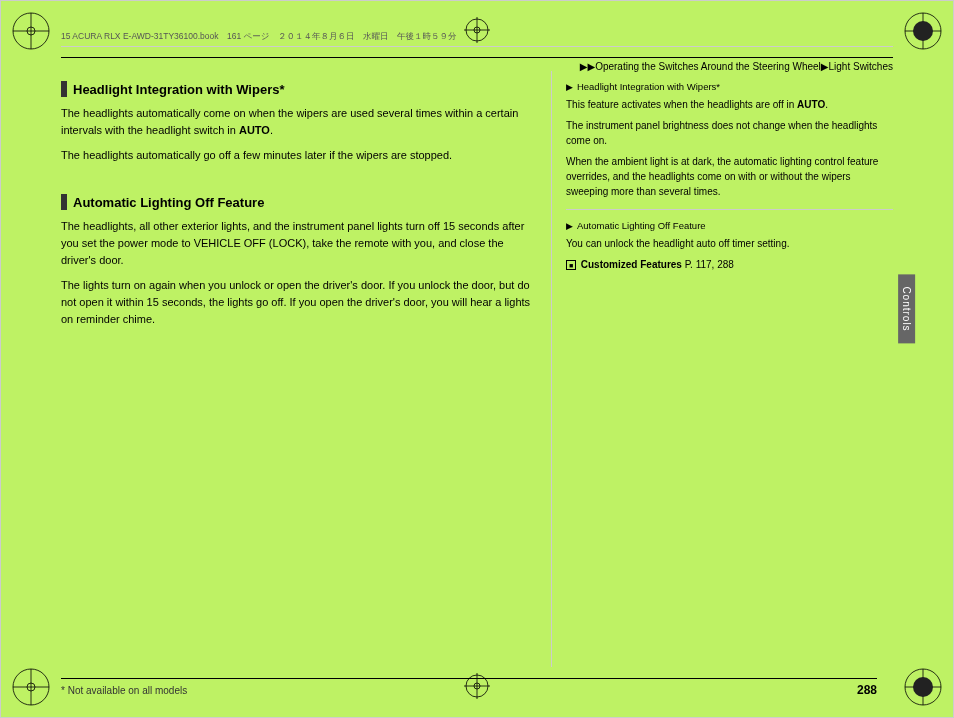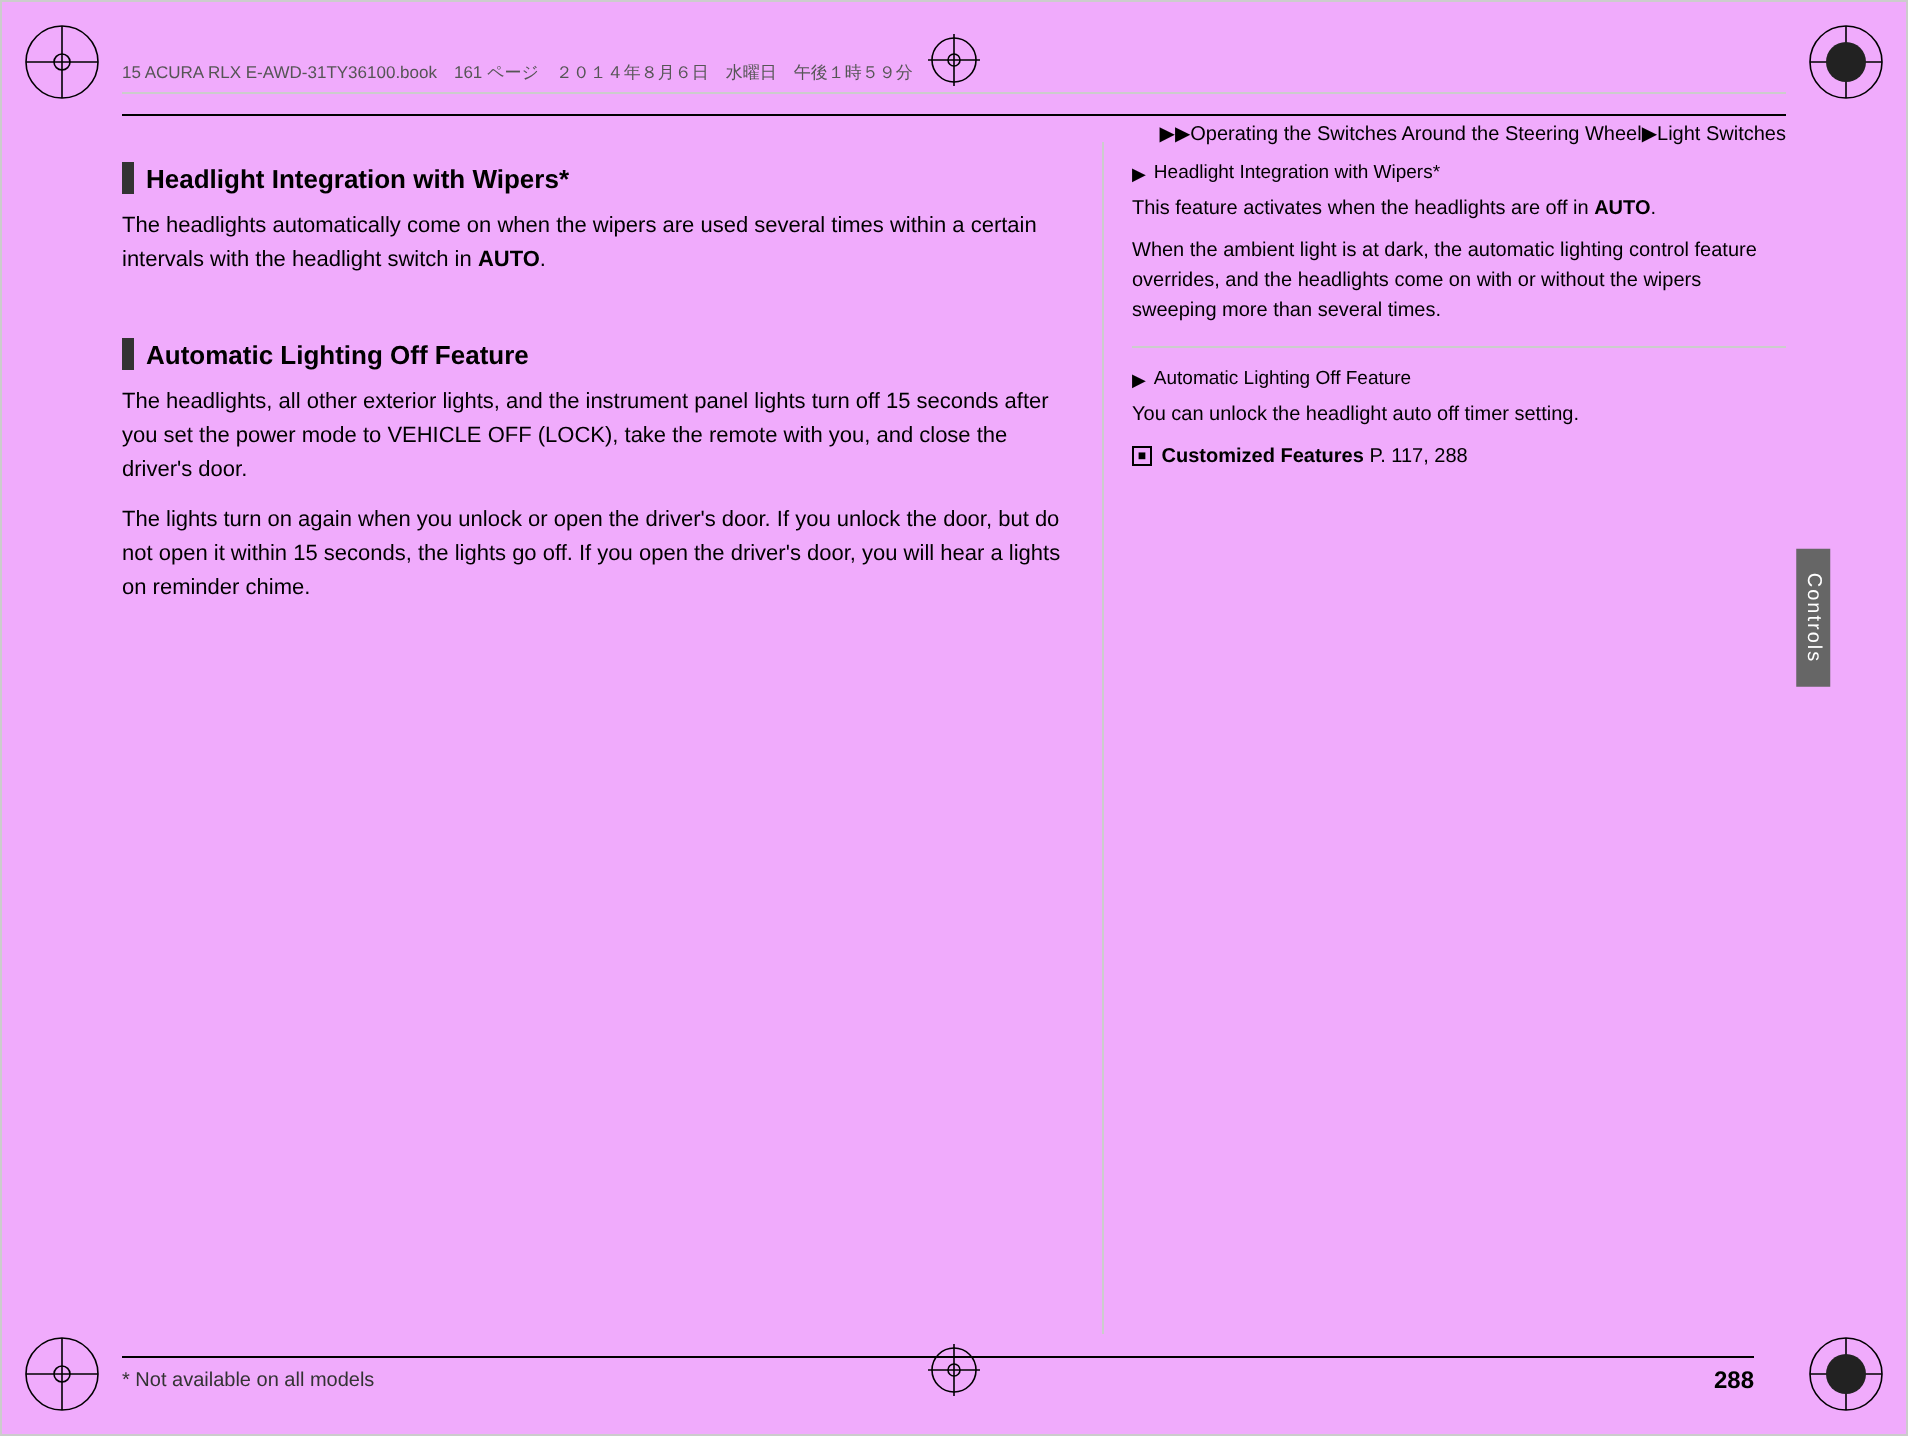--- a/index.html
+++ b/index.html
@@ -11,21 +11,21 @@
       font-family: Arial, Helvetica, sans-serif;
       font-size: 11px;
       color: #000;
       overflow: hidden;
       position: relative;
     }
 
     .page-outer {
       width: 954px;
       height: 718px;
-      background: #f0abfc;
+      background: #bef264;
       position: relative;
       border: 1px solid #ccc;
     }
 
     
     .corner {
       position: absolute;
       width: 44px;
       height: 44px;
     }
@@ -264,39 +264,41 @@
 
     <div class="left-col">
 
       <div class="section-heading">
         <span class="heading-bar"></span>
         <span>Headlight Integration with Wipers*</span>
       </div>
       <div class="body-text">
         The headlights automatically come on when the wipers are used several times within a certain intervals with the headlight switch in <b>AUTO</b>.
       </div>
+      <div class="body-text">The headlights automatically go off a few minutes later if the wipers are stopped.</div>
 
       <div class="section-heading" style="margin-top: 30px;">
         <span class="heading-bar"></span>
         <span>Automatic Lighting Off Feature</span>
       </div>
       <div class="body-text">The headlights, all other exterior lights, and the instrument panel lights turn off 15 seconds after you set the power mode to VEHICLE OFF (LOCK), take the remote with you, and close the driver's door.</div>
       <div class="body-text">The lights turn on again when you unlock or open the driver's door. If you unlock the door, but do not open it within 15 seconds, the lights go off. If you open the driver's door, you will hear a lights on reminder chime.</div>
 
     </div>
 
     <div class="right-col">
 
       <div class="right-section-title">
         <span class="right-arrow">▶</span>
         <span>Headlight Integration with Wipers*</span>
       </div>
       <div class="right-body">
         This feature activates when the headlights are off in <b>AUTO</b>.
       </div>
+      <div class="right-body">The instrument panel brightness does not change when the headlights come on.</div>
       <div class="right-body">When the ambient light is at dark, the automatic lighting control feature overrides, and the headlights come on with or without the wipers sweeping more than several times.</div>
 
       <div class="right-divider"></div>
 
       <div class="right-section-title">
         <span class="right-arrow">▶</span>
         <span>Automatic Lighting Off Feature</span>
       </div>
       <div class="right-body">You can unlock the headlight auto off timer setting.</div>
       <div class="right-body">

